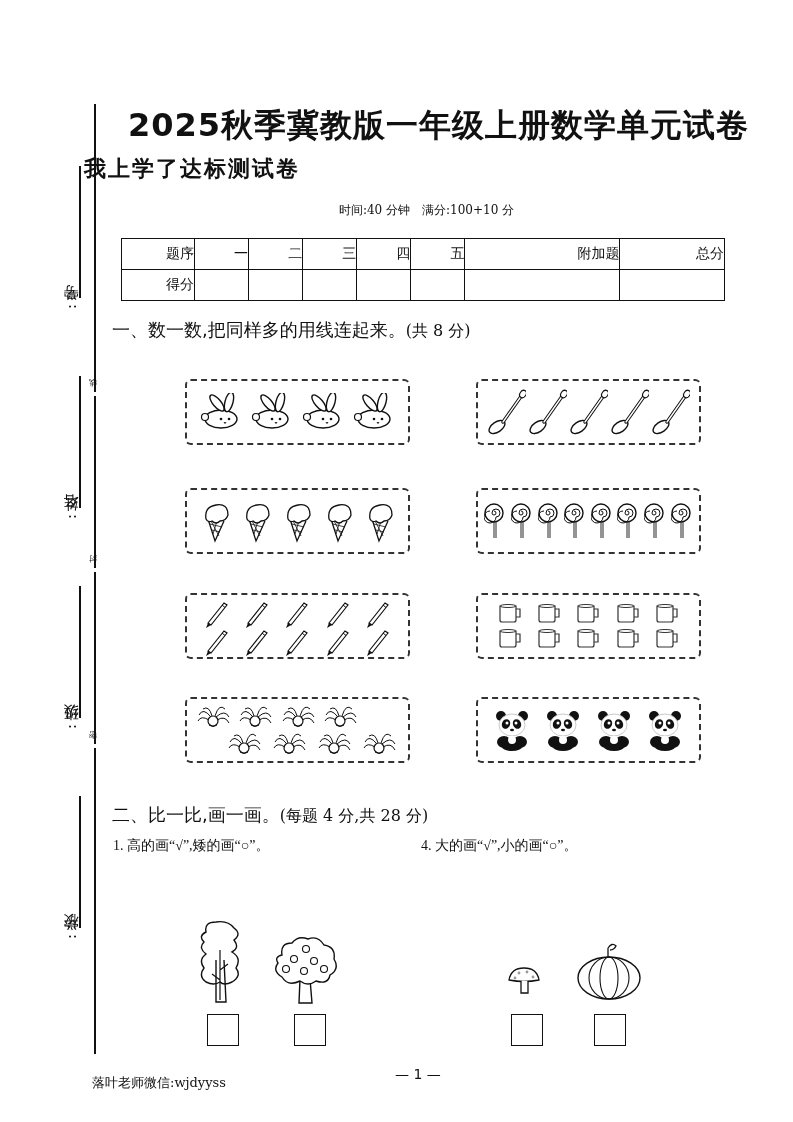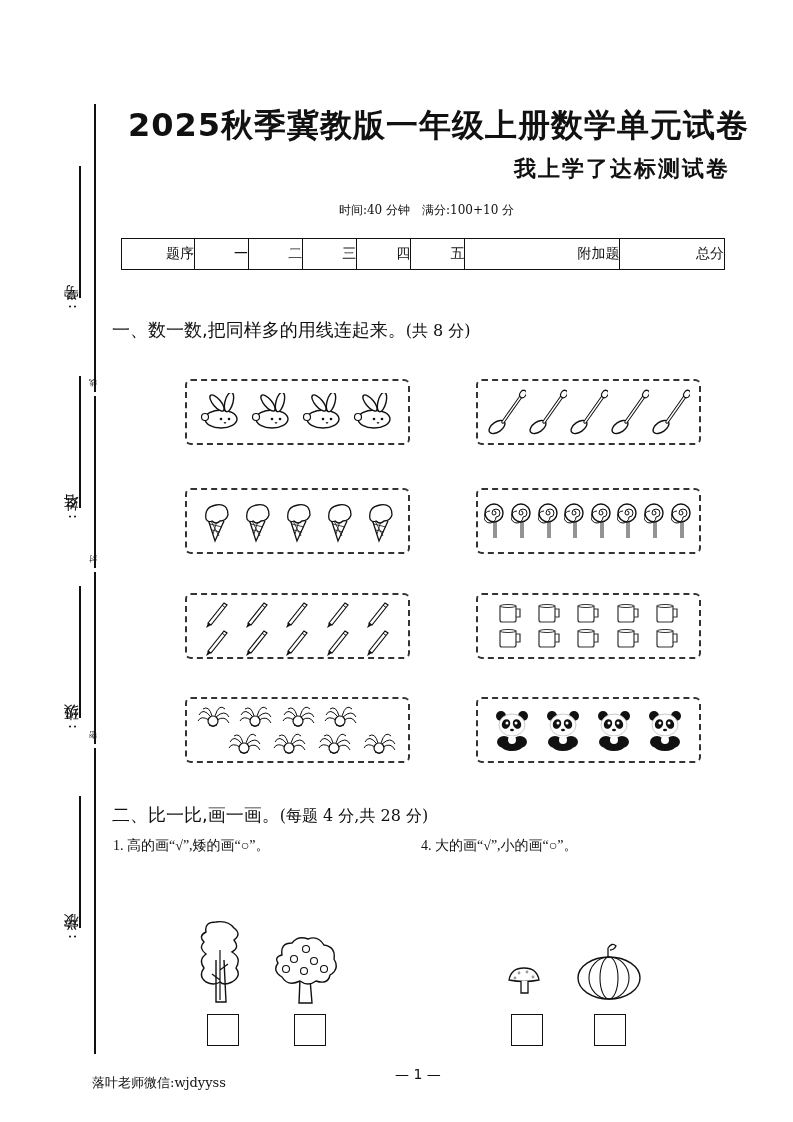--- a/index.html
+++ b/index.html
@@ -2,21 +2,21 @@
 <html><head>
 <meta charset="utf-8">
 <style>
   html,body{margin:0;padding:0;background:#fff;}
   body{width:793px;height:1122px;position:relative;overflow:hidden;font-family:"DejaVu Serif","Liberation Serif",serif;color:#111;}
   .abs{position:absolute;}
   .vline{position:absolute;background:#111;width:1.5px;}
   .vtext{position:absolute;writing-mode:vertical-rl;transform:rotate(180deg);font-size:15px;font-family:"DejaVu Serif",serif;letter-spacing:2px;}
   .vtiny{position:absolute;writing-mode:vertical-rl;transform:rotate(180deg);font-size:8px;background:#fff;padding:2px 0;}
   .main-title{position:absolute;left:128px;top:84px;width:640px;font-family:"DejaVu Sans","Liberation Sans",sans-serif;font-weight:bold;font-size:32px;letter-spacing:1px;white-space:nowrap;margin-top:20px;}
-  .sub-title{position:absolute;left:0;width:730px;top:154px;text-align:right;font-weight:bold;font-size:22px;padding-left:36px;box-sizing:border-box;letter-spacing:2px;}
+  .sub-title{position:absolute;left:0;width:730px;top:154px;text-align:left;font-weight:bold;font-size:22px;padding-left:84px;box-sizing:border-box;letter-spacing:2px;}
   .meta{position:absolute;left:0;width:793px;top:202px;text-align:center;font-size:12px;padding-left:60px;box-sizing:border-box;}
   table.score{position:absolute;left:121px;top:238px;width:604px;border-collapse:collapse;font-family:"DejaVu Sans",sans-serif;font-size:14px;}
   table.score td{border:1.5px solid #111;height:30px;text-align:right;padding:0;}
   .sec{position:absolute;left:112px;font-family:"DejaVu Sans",sans-serif;font-size:18px;white-space:nowrap;}
   .sec .pts{font-family:"DejaVu Serif",serif;font-size:16px;}
   .box{position:absolute;border:2px dashed #333;border-radius:6px;box-sizing:border-box;display:flex;align-items:center;justify-content:space-around;padding:0 8px;}
   .box svg{display:block;}
   .q{position:absolute;top:837px;font-size:14px;white-space:nowrap;font-family:Liberation Serif, serif;}
   .ansbox{position:absolute;width:30px;height:30px;border:1.5px solid #111;top:1014px;}
   .footer-left{position:absolute;left:92px;top:1074px;font-size:13px;}
@@ -52,20 +52,30 @@
       <tr>
     <td style="width:72px">题序</td>
     <td>一</td>
     <td>二</td>
     <td>三</td>
     <td>四</td>
     <td>五</td>
     <td>附加题</td>
     <td>总分</td>
   </tr>
+  <tr>
+    <td>得分</td>
+    <td></td>
+    <td></td>
+    <td></td>
+    <td></td>
+    <td></td>
+    <td></td>
+    <td></td>
+  </tr>
 </tbody>
   </table>
 
 <div class="sec" style="top:318px;text-align:center;">
   <span>一、数一数,把同样多的用线连起来。</span><span class="pts">(共 8 分)</span>
 </div>
 
 <svg width="0" height="0" style="position:absolute">
   <defs>
     <g id="rabbit">

